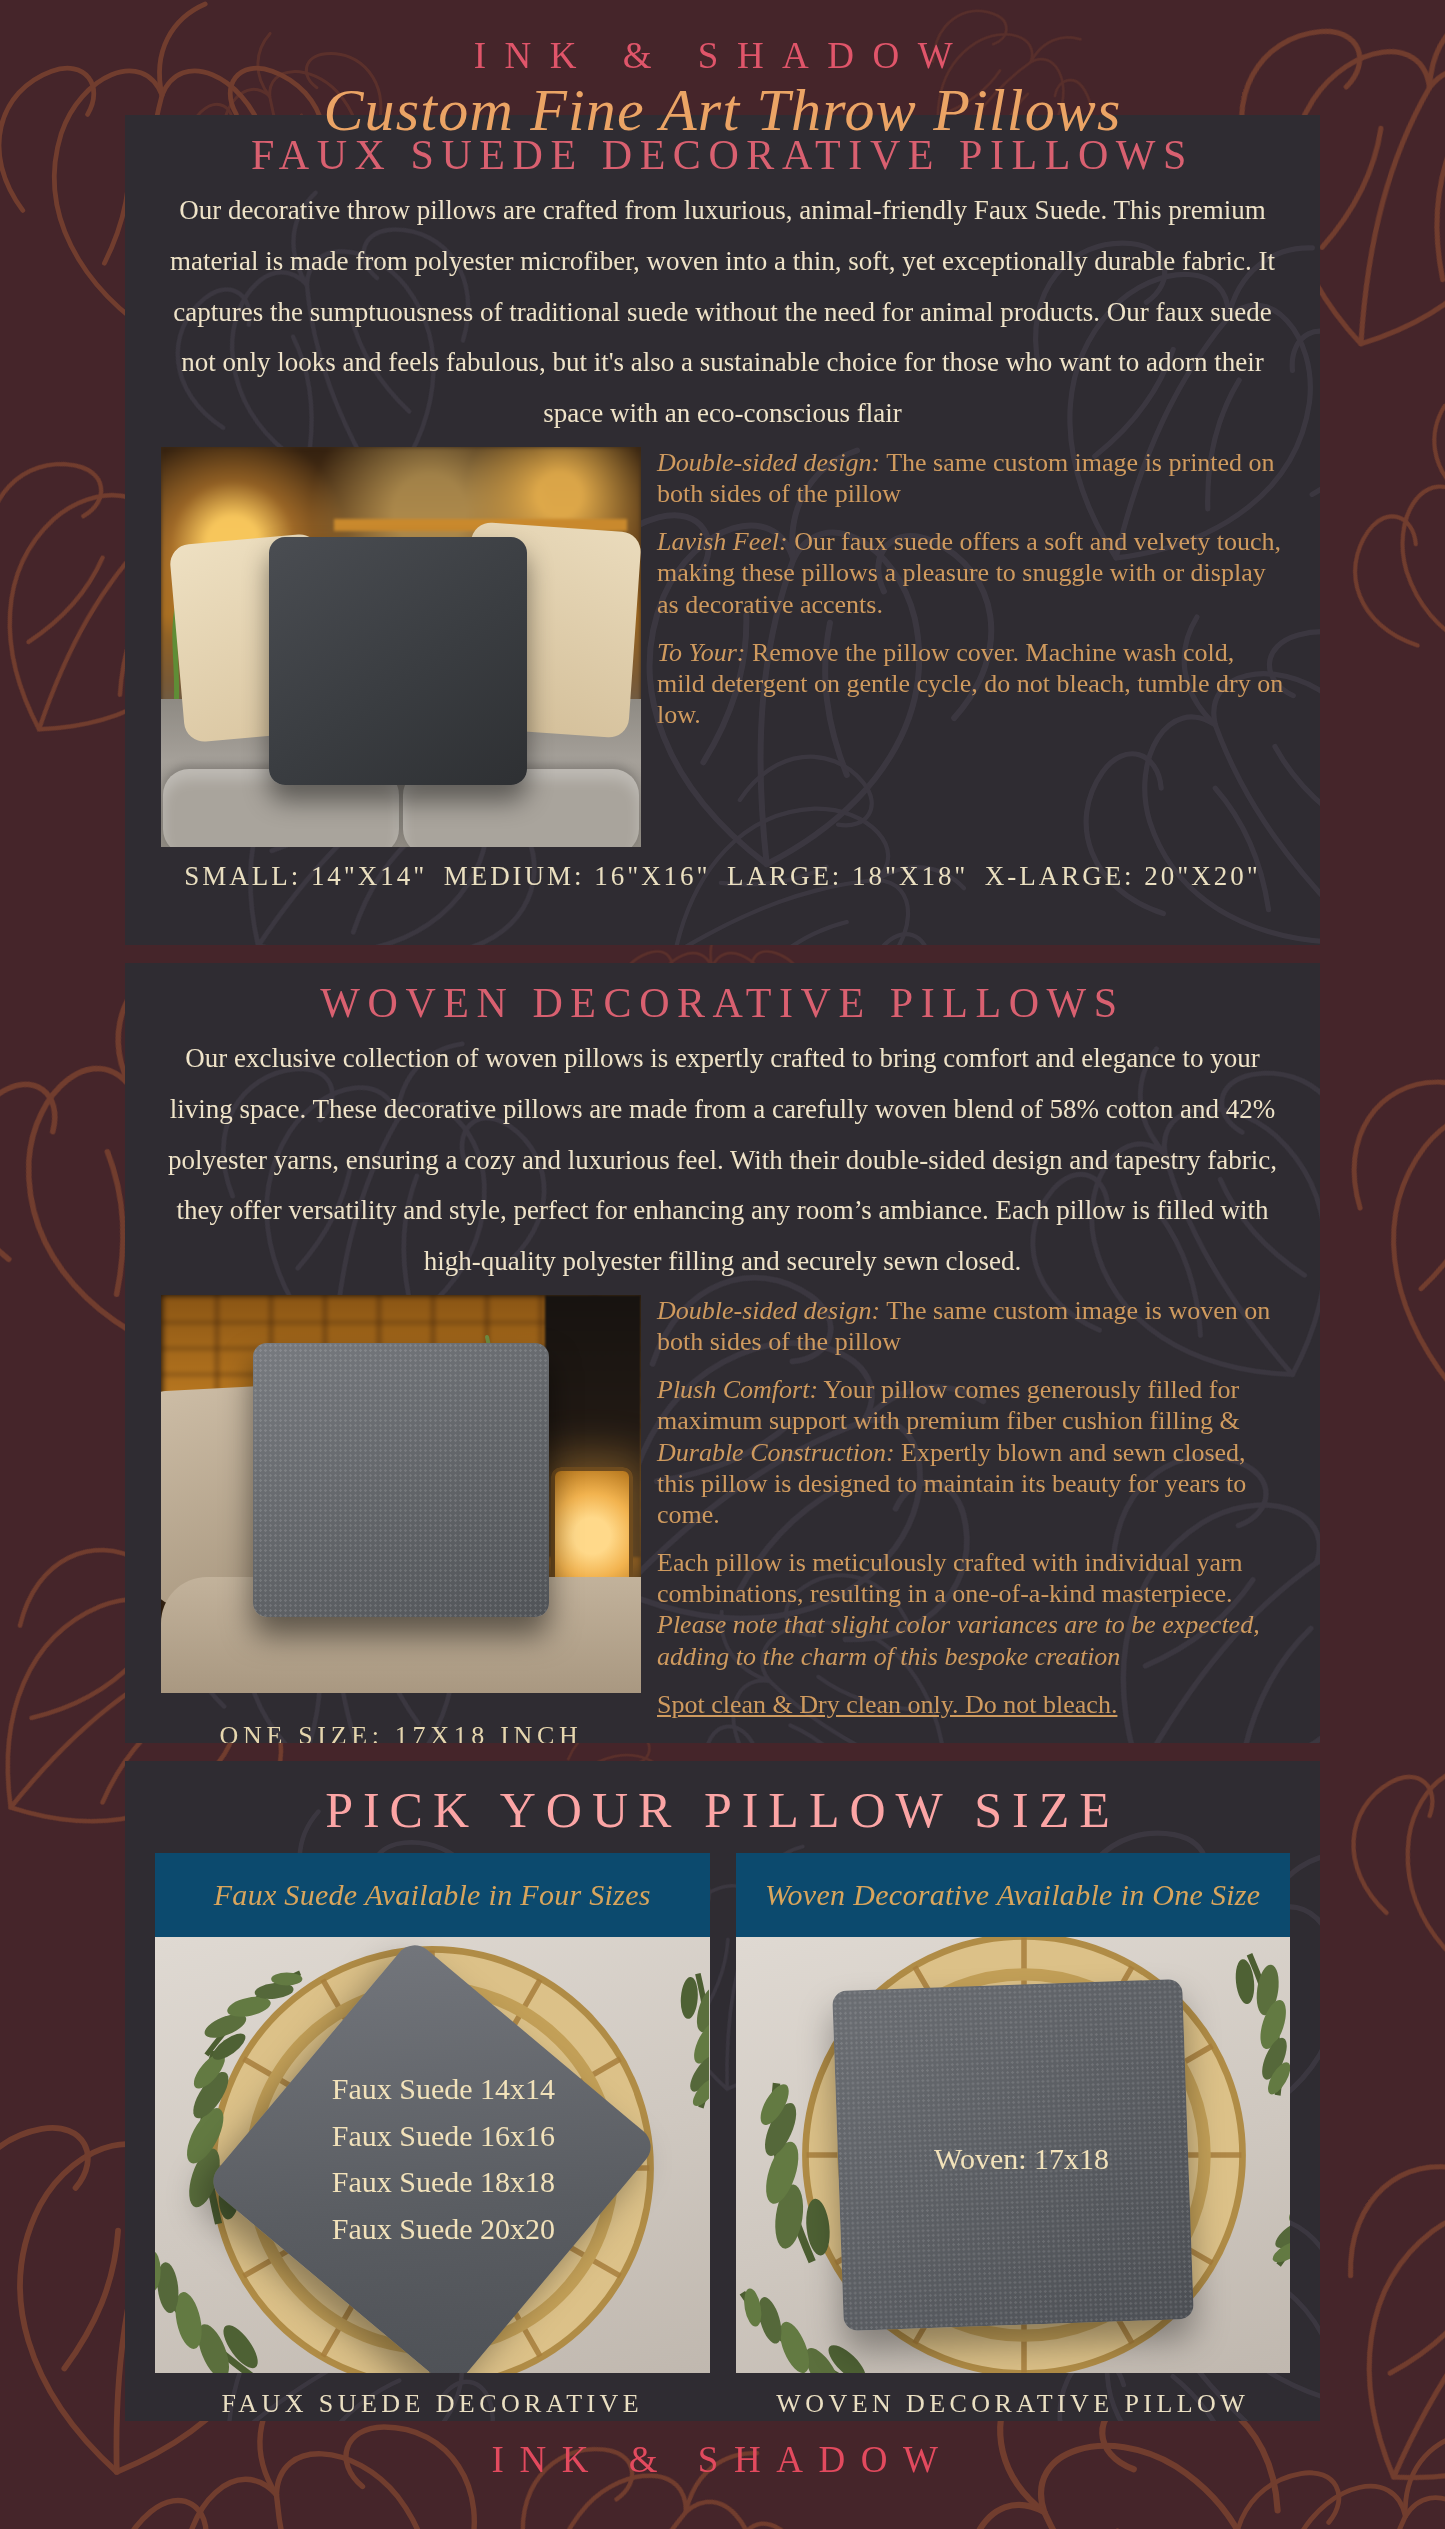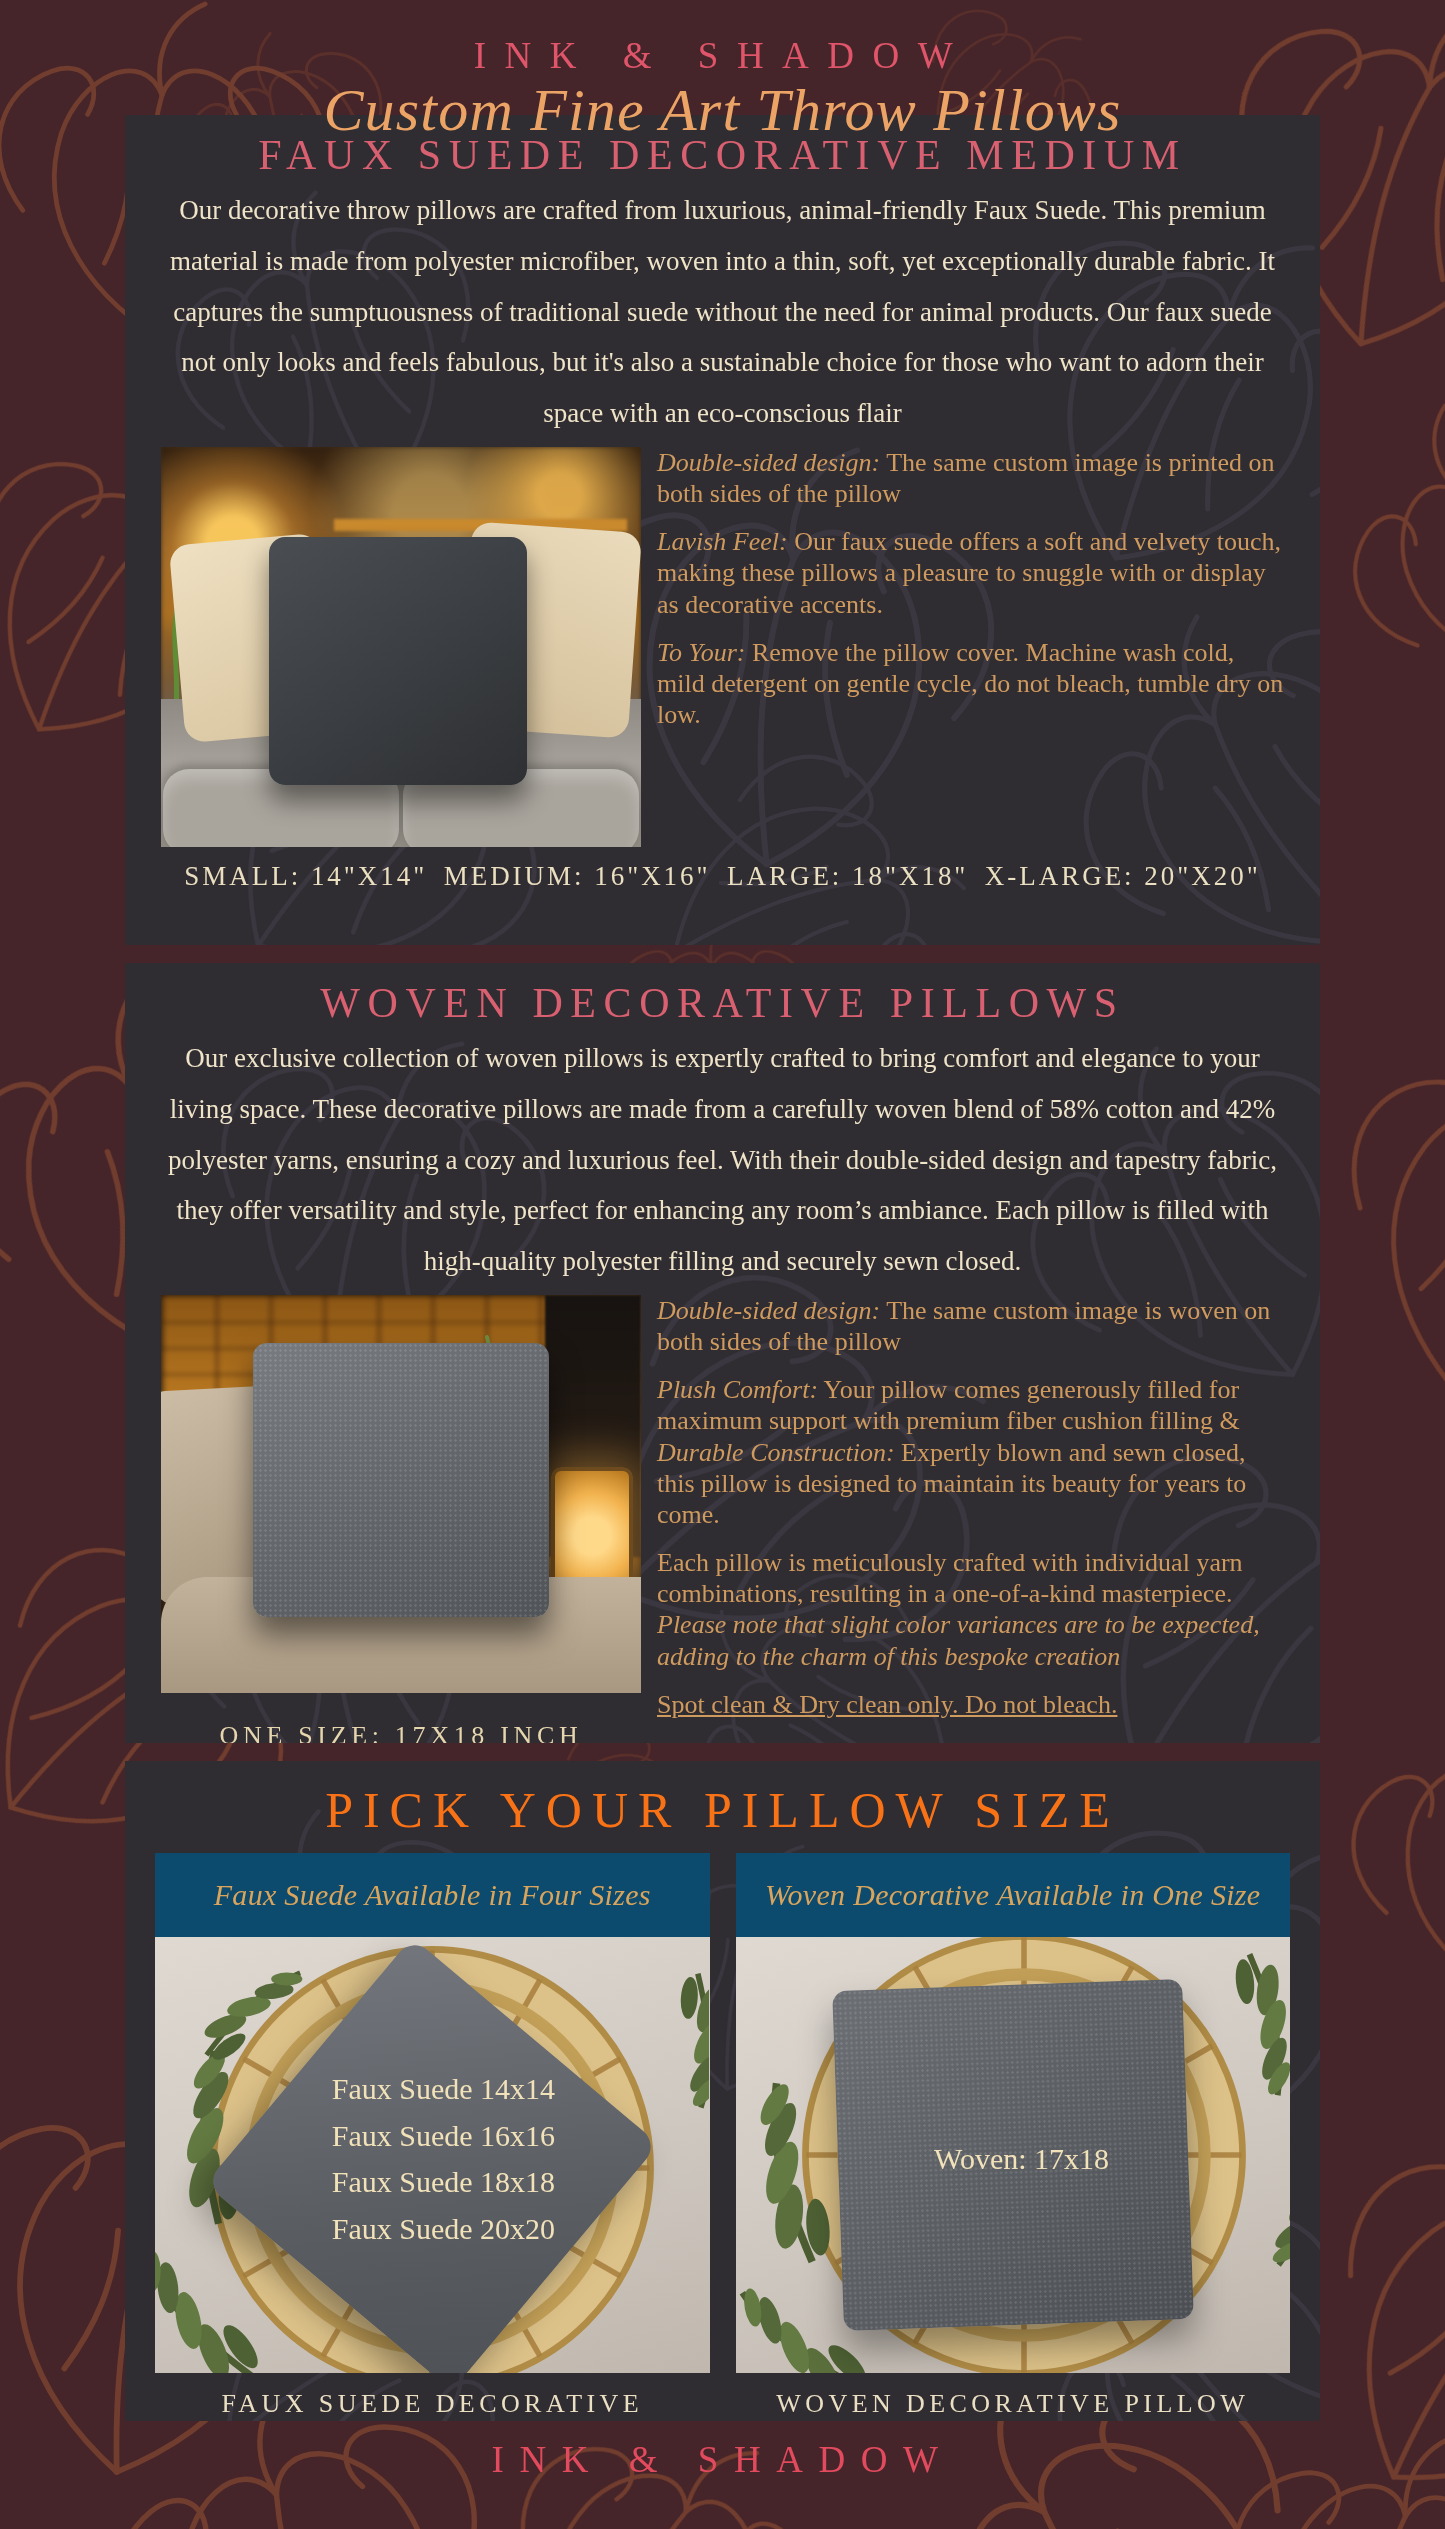--- a/index.html
+++ b/index.html
@@ -15,21 +15,21 @@
     color:#e24a5e;font-size:37px;letter-spacing:.42em;}
   
   .panel{position:absolute;left:125px;width:1195px;background:#2f2c32;overflow:hidden;z-index:1;}
   .panel-1{top:115px;height:830px;}
   .panel-2{top:963px;height:780px;}
   .panel-3{top:1761px;height:660px;}
   .panel-flora{position:absolute;inset:0;z-index:0;}
   .panel-inner{position:relative;z-index:1;}
   .panel-title{margin:0;padding-top:16px;text-align:center;color:#d96070;font-weight:400;
     font-size:42px;letter-spacing:.18em;}
-  .panel-3 .panel-title{font-size:50px;letter-spacing:.2em;padding-top:20px;color:#f97316;}
+  .panel-3 .panel-title{font-size:50px;letter-spacing:.2em;padding-top:20px;color:#fca5a5;}
   .intro{margin:6px auto 0;max-width:1120px;text-align:center;color:#efe3c8;
     font-size:27px;line-height:1.88;}
   .row{display:flex;align-items:flex-start;padding:8px 32px 0 36px;}
   .photo{position:relative;width:480px;flex:none;overflow:hidden;}
   .features{flex:1;margin-left:16px;color:#cf9a5e;font-size:26px;line-height:1.2;}
   .feature{margin:0 0 17px;}
   .features em{font-style:italic;}
   .care-line{margin:10px 0 0;color:#cf9a5e;text-decoration:underline;}
   .sizes-line{margin-top:14px;text-align:center;color:#eadfc0;font-size:27px;letter-spacing:.11em;}
   .one-size{margin-top:28px;width:480px;text-align:center;color:#e6d6ae;font-size:26px;letter-spacing:.18em;}
@@ -169,21 +169,21 @@
       <g stroke="#46424d" opacity=".55">
         <use href="#flora" transform="translate(30,60) scale(2.2) rotate(-20 80 80)"></use>
         <use href="#flora" transform="translate(860,70) scale(2.6) rotate(25 80 80)"></use>
         <use href="#flora" transform="translate(420,300) scale(3.0) rotate(5 80 80)"></use>
         <use href="#flora" transform="translate(60,520) scale(2.4) rotate(45 80 80)"></use>
         <use href="#flora" transform="translate(930,470) scale(2.6) rotate(-35 80 80)"></use>
         <use href="#flora" transform="translate(520,620) scale(2.1) rotate(70 80 80)"></use>
       </g>
     </svg>
     <div class="panel-inner">
-      <h2 class="panel-title">FAUX SUEDE DECORATIVE MEDIUM</h2>
+      <h2 class="panel-title">FAUX SUEDE DECORATIVE PILLOWS</h2>
       <p class="intro">Our decorative throw pillows are crafted from luxurious, animal-friendly Faux Suede. This premium material is made from polyester microfiber, woven into a thin, soft, yet exceptionally durable fabric. It captures the sumptuousness of traditional suede without the need for animal products. Our faux suede not only looks and feels fabulous, but it's also a sustainable choice for those who want to adorn their space with an eco-conscious flair</p>
       <div class="row">
         <div class="photo p1">
           <div class="p1-wall"></div>
           <div class="p1-shelf"></div>
           <div class="p1-books"></div>
           <svg class="p1-grass" viewBox="0 0 480 130">
             <g fill="none" stroke-linecap="round">
               <g stroke="#5f8d36" stroke-width="5">
                 <path d="M14 130C20 88 8 48 18 10"></path>

